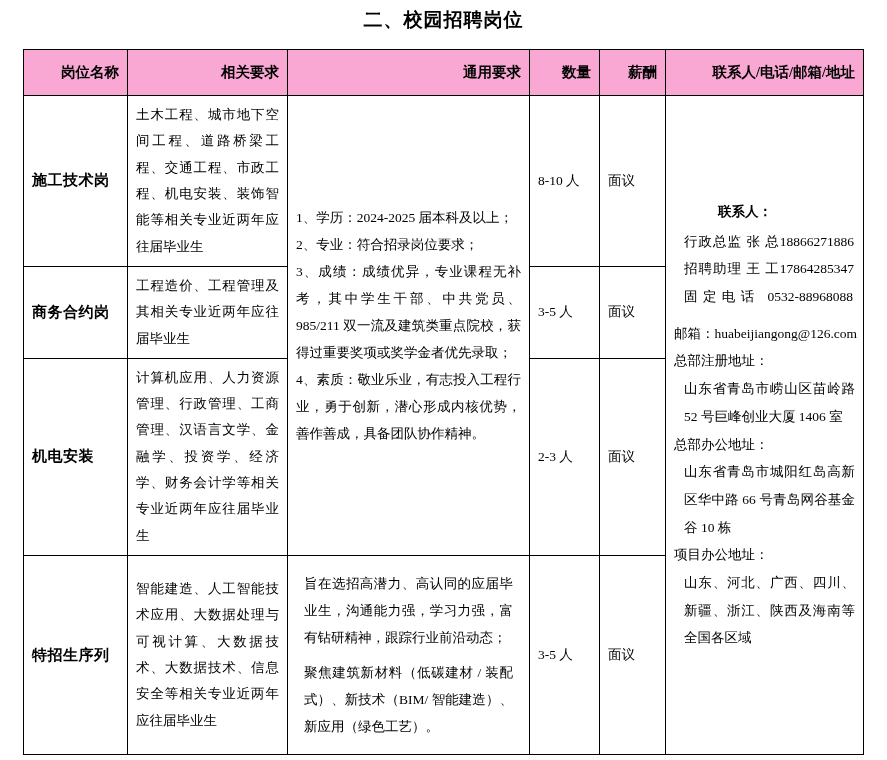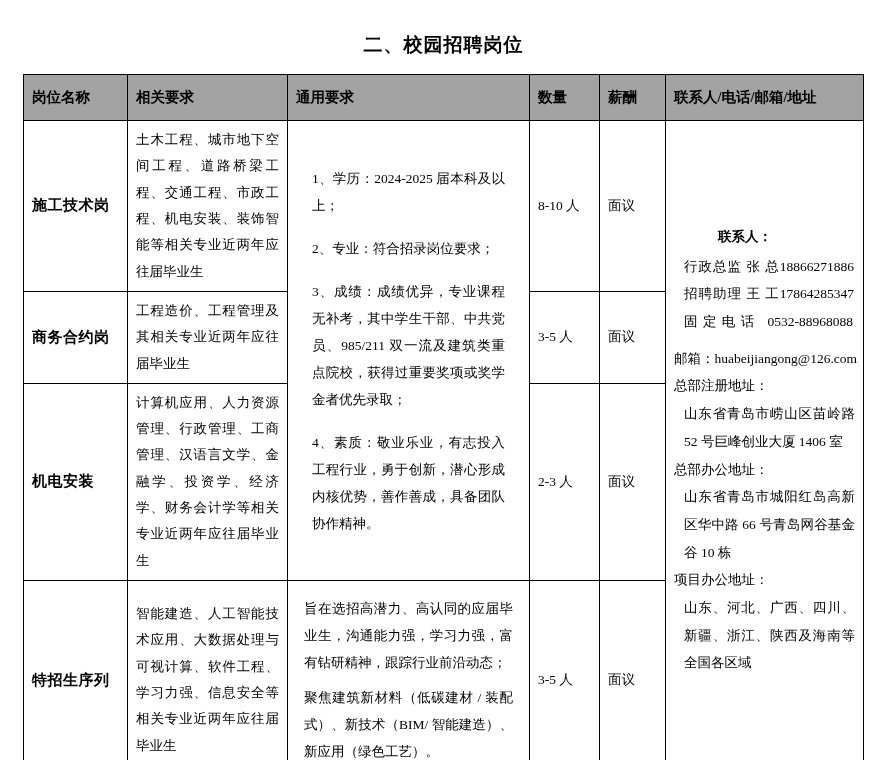--- a/index.html
+++ b/index.html
@@ -18,39 +18,39 @@
     position: relative;
     width: 887px;
     height: 760px;
     box-sizing: border-box;
   }
   .doc-title {
     text-align: center;
     font-size: 19px;
     font-weight: bold;
     letter-spacing: 1px;
-    margin-top: 32px;
+    margin-top: 7px;
     margin-bottom: 16px;
   }
   table.recruit {
     border-collapse: collapse;
     table-layout: fixed;
     margin: 0 auto;
     width: 840px;
     border: 1px solid #000;
   }
   table.recruit th, table.recruit td {
     border: 1px solid #000;
     vertical-align: middle;
     padding: 6px 8px;
     box-sizing: border-box;
   }
   thead th {
-    background: #a3a3a3;
-    text-align: left;
+    background: #f9a8d4;
+    text-align: right;
     font-weight: bold;
     font-size: 14.5px;
     height: 46px;
     padding: 4px 4px;
   }
   col.c-post { width: 104px; }
   col.c-req  { width: 160px; }
   col.c-gen  { width: 242px; }
   col.c-num  { width: 70px; }
   col.c-pay  { width: 66px; }
@@ -91,21 +91,21 @@
     justify-content: space-between;
     padding-left: 10px;
     padding-right: 2px;
     align-items: center;
   }
   .kv .k { white-space: nowrap; letter-spacing: 1px; }
   .kv .v { white-space: nowrap; }
   .line-plain { white-space: nowrap; margin-top: 9px; }
   .sec-head { }
   .addr-text { padding-left: 10px; text-align: justify; text-justify: inter-ideograph; }
-  .gen-p { margin: 16px; }
+  .gen-p { margin: 0; }
   .spec-p { margin: 8px; font-family: Liberation Serif, serif; }
 </style>
 </head>
 <body>
 
 <div class="page">
 
   <div class="doc-title">二、校园招聘岗位</div>
 
   <table class="recruit">
@@ -182,21 +182,21 @@
 
       <tr>
         <td class="post-name">机电安装</td>
         <td class="req-cell">计算机应用、人力资源管理、行政管理、工商管理、汉语言文学、金融学、投资学、经济学、财务会计学等相关专业近两年应往届毕业生</td>
         <td class="num-cell">2-3 人</td>
         <td class="pay-cell">面议</td>
       </tr>
 
       <tr>
         <td class="post-name">特招生序列</td>
-        <td class="req-cell">智能建造、人工智能技术应用、大数据处理与可视计算、软件工程、学习力强、信息安全等相关专业近两年应往届毕业生</td>
+        <td class="req-cell">智能建造、人工智能技术应用、大数据处理与可视计算、大数据技术、大数据技术、信息安全等相关专业近两年应往届毕业生</td>
         <td class="gen-cell">
           <p class="spec-p">旨在选招高潜力、高认同的应届毕业生，沟通能力强，学习力强，富有钻研精神，跟踪行业前沿动态；</p>
           <p class="spec-p">聚焦建筑新材料（低碳建材 / 装配式）、新技术（BIM/ 智能建造）、新应用（绿色工艺）。</p>
         </td>
         <td class="num-cell">3-5 人</td>
         <td class="pay-cell">面议</td>
       </tr>
     </tbody>
   </table>
 

